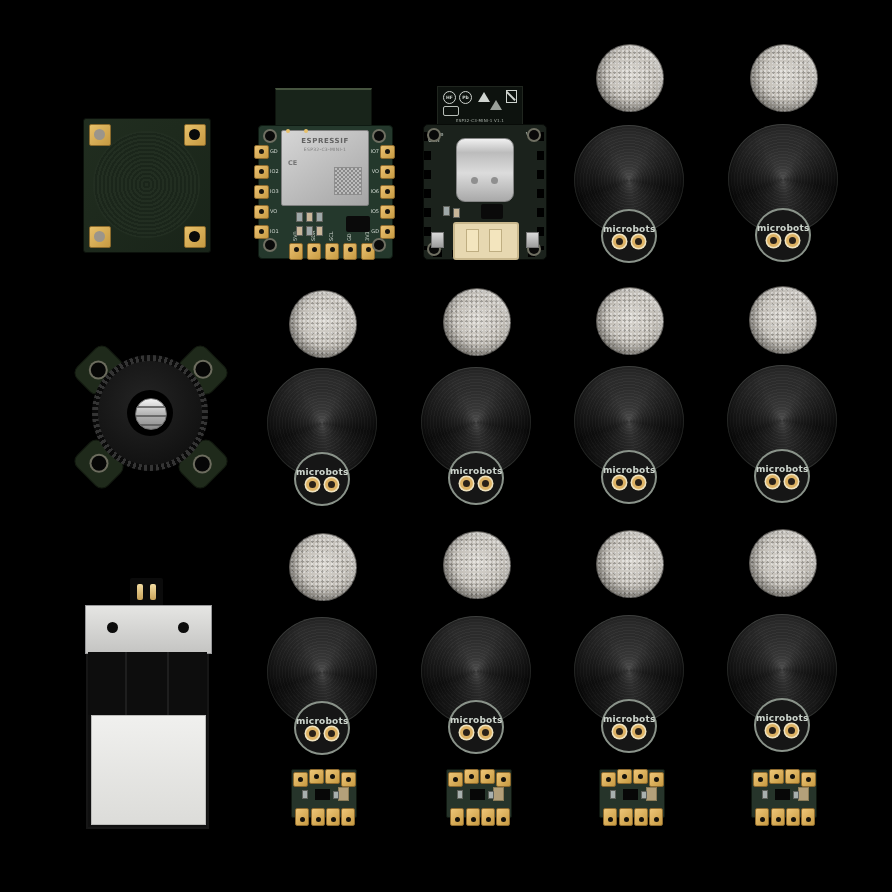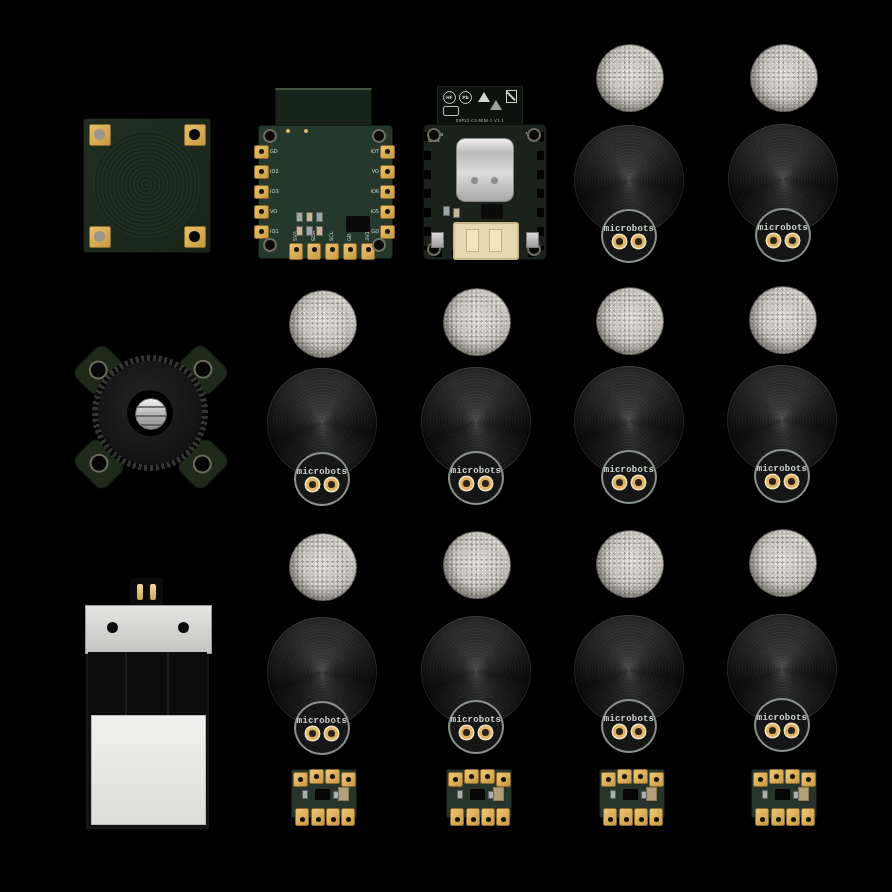--- a/index.html
+++ b/index.html
@@ -80,21 +80,21 @@
   .ff-frame{left:1px;top:70px;width:119px;height:177px;border:2px solid #161616;background:#101010;}
   .ff-pintab{left:45px;top:0;width:33px;height:29px;background:#0b0b0b;border-radius:2px;}
   .ff-pintab i{position:absolute;top:6px;width:6px;height:16px;border-radius:2px;background:linear-gradient(180deg,#f4dda2,#c9a35a);}
   .ff-plate{left:0;top:27px;width:125px;height:47px;background:linear-gradient(180deg,#e5e5e3,#c4c4c2);border:1px solid #98989a;}
   .ff-plate i{position:absolute;top:16px;width:11px;height:11px;border-radius:50%;background:#0c0c0c;}
   .ff-mid{left:3px;top:74px;width:119px;height:63px;background:
     linear-gradient(90deg,#0d0d0d 0 31%,#1e1e1e 31% 33%,#0d0d0d 33% 66%,#1e1e1e 66% 68%,#0d0d0d 68% 100%);}
   .ff-white{left:6px;top:137px;width:113px;height:108px;background:linear-gradient(180deg,#f0f0ee,#dcdcd9);border:1px solid #bcbcba;}
 
   
-  .coilpad{width:110px;height:138px;font-family:Liberation Mono, monospace;}
+  .coilpad{width:110px;height:138px;}
   .cp-disc{position:absolute;left:0;top:0;width:110px;height:110px;border-radius:50%;
     background:repeating-radial-gradient(circle at 50% 50%,#1d1d1d 0 1px,#141414 1px 3px);
     box-shadow:inset 0 0 0 1px rgba(130,140,130,.22), inset 0 0 14px #000;}
   .cp-sheen{position:absolute;left:0;top:0;width:110px;height:110px;border-radius:50%;
     background:radial-gradient(circle at 50% 50%,rgba(255,255,255,.16) 0,rgba(255,255,255,.05) 18%,rgba(0,0,0,0) 45%),
     conic-gradient(from 30deg,rgba(255,255,255,.10) 0deg,rgba(0,0,0,.28) 70deg,rgba(255,255,255,.07) 140deg,rgba(0,0,0,.30) 220deg,rgba(255,255,255,.10) 300deg,rgba(255,255,255,.10) 360deg);}
   .cp-tab{position:absolute;left:27px;top:84px;width:56px;height:54px;border-radius:50%;
     background:#161616;border:2.5px solid #8a938a;box-sizing:border-box;}
   .cp-brand{display:block;text-align:center;margin-top:13px;font-size:9px;font-weight:bold;color:#cdd5cd;letter-spacing:.2px;}
   .cp-pads{display:flex;justify-content:center;gap:6px;margin-top:1px;}
@@ -138,20 +138,26 @@
         <span class="via"></span>
       </div>
     <div class="abs cpad" style="left:100px;top:107px;">
         <span class="hole"></span>
       </div>
   </div>
 
   <div class="abs esp-module">
     <div class="abs esp-antenna"></div>
     <div class="abs esp-board"></div>
+    <div class="abs esp-shield">
+      <div class="abs esp-brand">ESPRESSIF</div>
+      <div class="abs esp-model">ESP32-C3-MINI-1</div>
+      <div class="abs esp-ce">CE</div>
+      <div class="abs esp-qr"></div>
+    </div>
     <div class="abs fid" style="left:28px;top:41px;"></div>
     <div class="abs fid" style="left:46px;top:41px;"></div>
 
     <div class="abs gpad" style="left:-4px;top:57px;">
         <i></i>
       </div>
     <div class="abs gpad" style="left:-4px;top:77px;">
         <i></i>
       </div>
     <div class="abs gpad" style="left:-4px;top:97px;">

